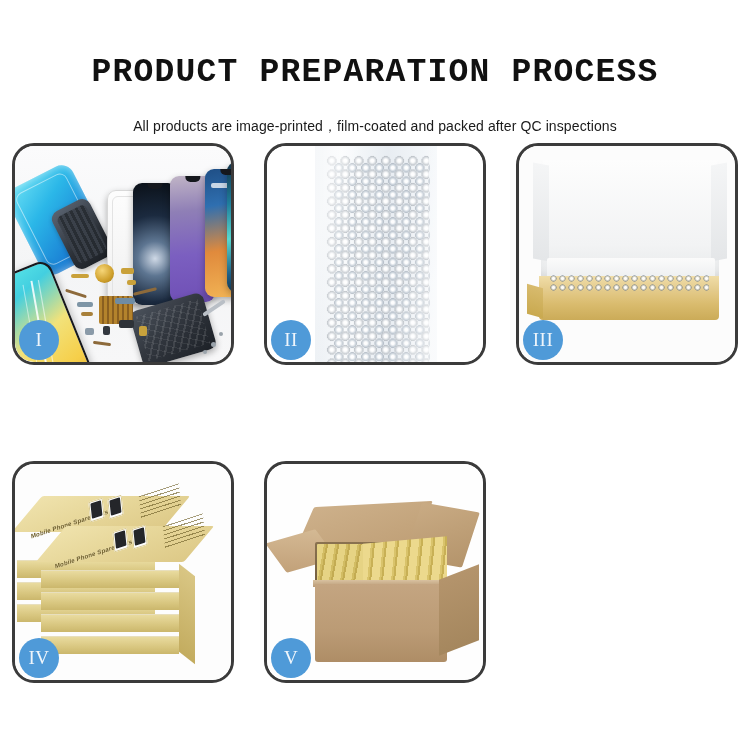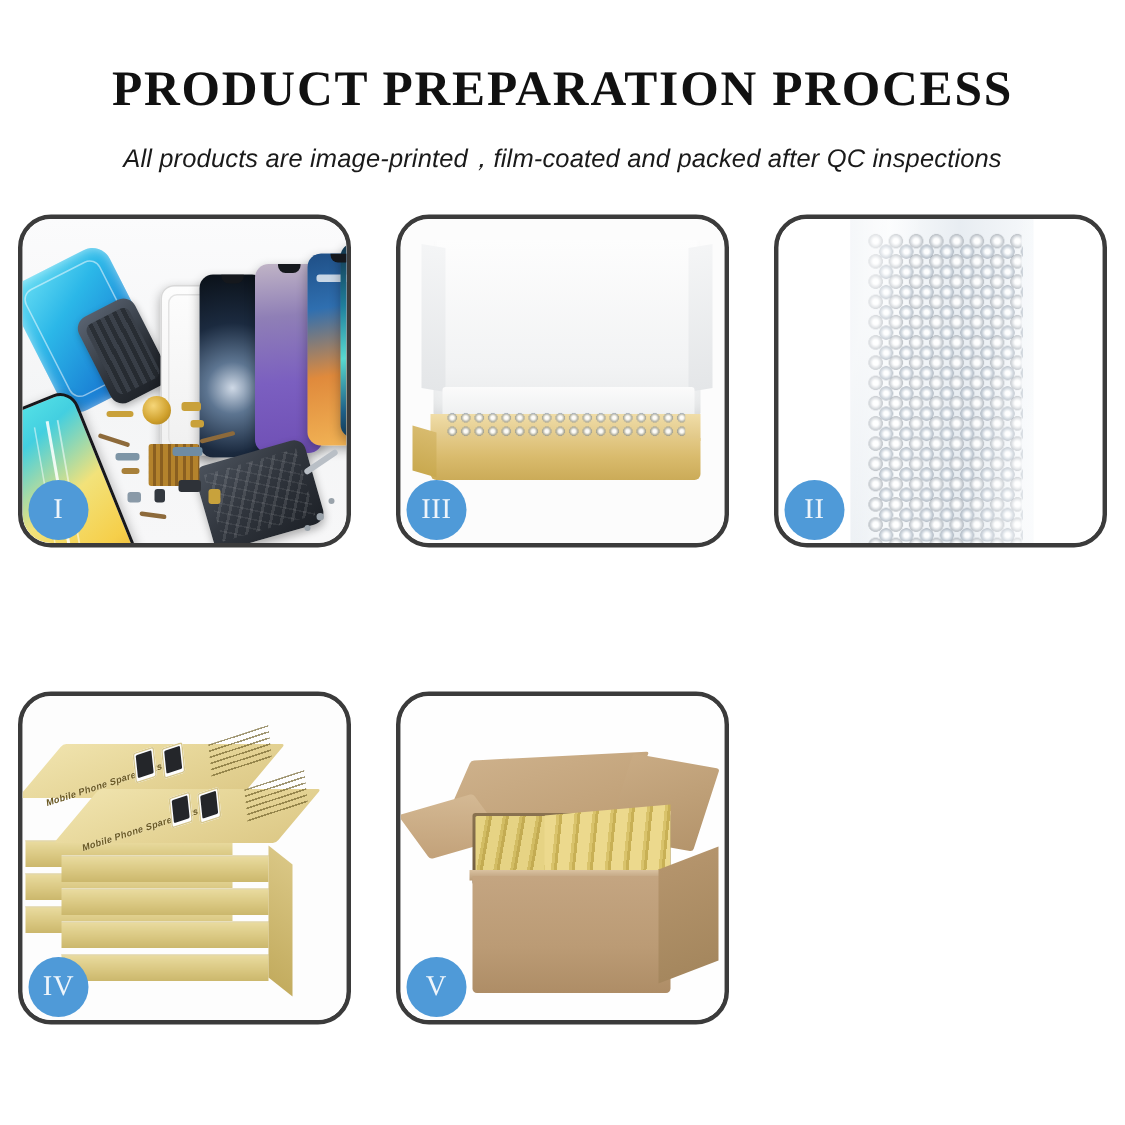--- a/index.html
+++ b/index.html
@@ -15,38 +15,37 @@
     position: relative;
   }
 
   
   .header {
     position: absolute;
     left: 0; top: 0; width: 750px;
     text-align: center;
   }
   .title {
-    margin: 4px;
+    margin: 16px;
     padding-top: 38px;
     font-size: 33px;
     font-weight: 700;
     letter-spacing: 1.2px;
     color: #111111;
-    font-family: Liberation Serif, serif;
+    font-family: Liberation Mono, monospace;
     white-space: nowrap;
   }
   .subtitle {
     margin: 0;
     padding-top: 11px;
-    font-size: 17px;
+    font-size: 14px;
     font-weight: 400;
     color: #1a1a1a;
     letter-spacing: 0.1px;
     white-space: nowrap;
-    font-style: italic;
   }
 
   
   .grid {
     position: absolute;
     left: 12px;
     top: 143px;
     width: 726px;
     height: 540px;
     display: grid;
@@ -440,42 +439,42 @@
       <div class="dot" style="left:196px; top:196px; width:5px; height:5px; background:#9aa3ab;"></div>
       <div class="dot" style="left:204px; top:186px; width:4px; height:4px; background:#9aa3ab;"></div>
       <div class="dot" style="left:188px; top:204px; width:4px; height:4px; background:#9aa3ab;"></div>
       <div class="chip" style="left:186px; top:160px; width:26px; height:4px; background:#b9bfc6; transform:rotate(-34deg);"></div>
     </div>
     <div class="badge">I</div>
   </div>
 
   <div class="panel">
     <div class="panel-inner">
+      <div class="p2-bg"></div>
+      <div class="p2-sheet"></div>
+      <div class="p2-bubbles"></div>
+      <div class="p2-bubbles2"></div>
+      <div class="p2-gloss"></div>
+    </div>
+    <div class="badge">II</div>
+  </div>
+
+  <div class="panel">
+    <div class="panel-inner">
       <div class="p3-bg"></div>
       <div class="p3-lid"></div>
       <div class="p3-lid-left"></div>
       <div class="p3-lid-right"></div>
       <div class="p3-foam"></div>
       <div class="p3-tray-top"></div>
       <div class="p3-bubble"></div>
       <div class="p3-tray-front"></div>
       <div class="p3-tray-side"></div>
     </div>
     <div class="badge">III</div>
-  </div>
-
-  <div class="panel">
-    <div class="panel-inner">
-      <div class="p2-bg"></div>
-      <div class="p2-sheet"></div>
-      <div class="p2-bubbles"></div>
-      <div class="p2-bubbles2"></div>
-      <div class="p2-gloss"></div>
-    </div>
-    <div class="badge">II</div>
   </div>
 
   <div class="panel">
     <div class="panel-inner">
       <div class="p4-bg"></div>
 
       <div class="sb-front" style="left:2px;  top:96px;"></div>
       <div class="sb-front" style="left:2px;  top:118px;"></div>
       <div class="sb-front" style="left:2px;  top:140px;"></div>
 

